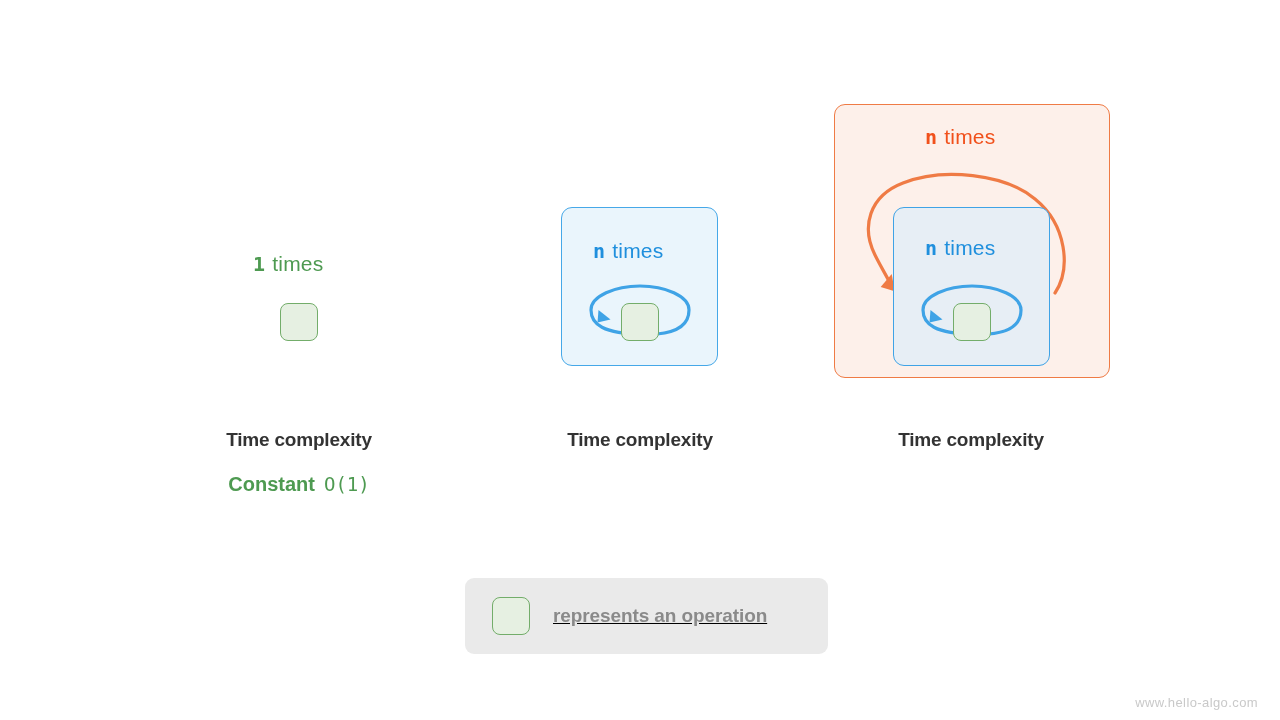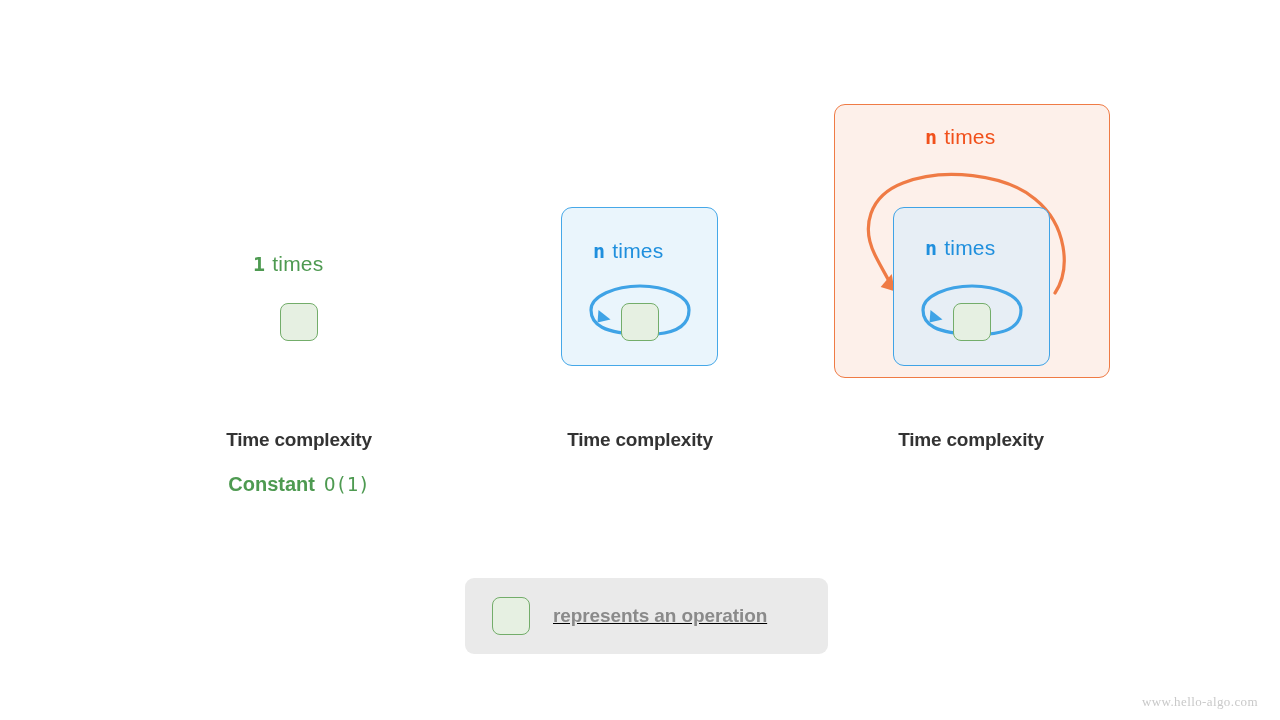--- a/index.html
+++ b/index.html
@@ -128,21 +128,21 @@
     font-size: 19px;
     font-weight: 700;
     color: #8a8a8a;
     letter-spacing: -0.1px;
   }
 
   
   #watermark {
     position: absolute;
     right: 22px; bottom: 10px;
-    font-family: Liberation Serif, serif;
+    font-family: Liberation Sans, sans-serif;
     font-size: 13px;
     color: #c9c9c9;
     letter-spacing: 0.4px;
   }
 </style>
 </head>
 <body>
 
 <div id="stage">
 

